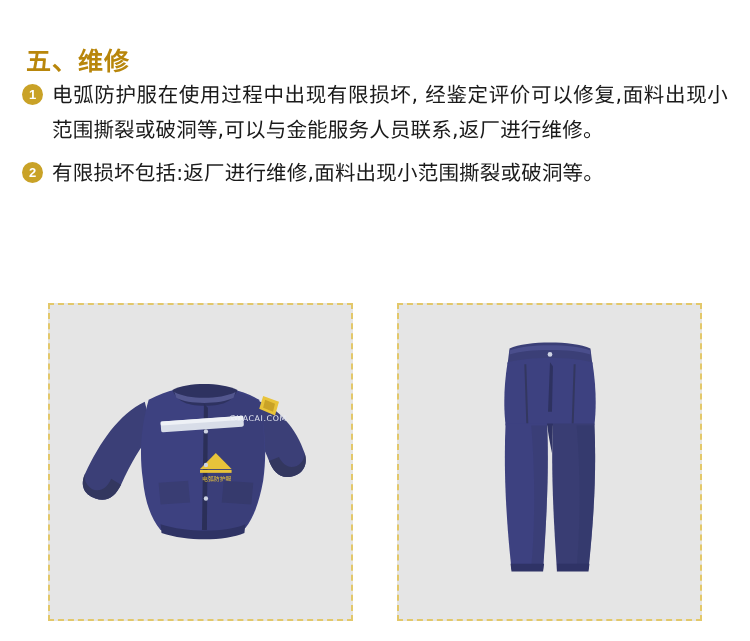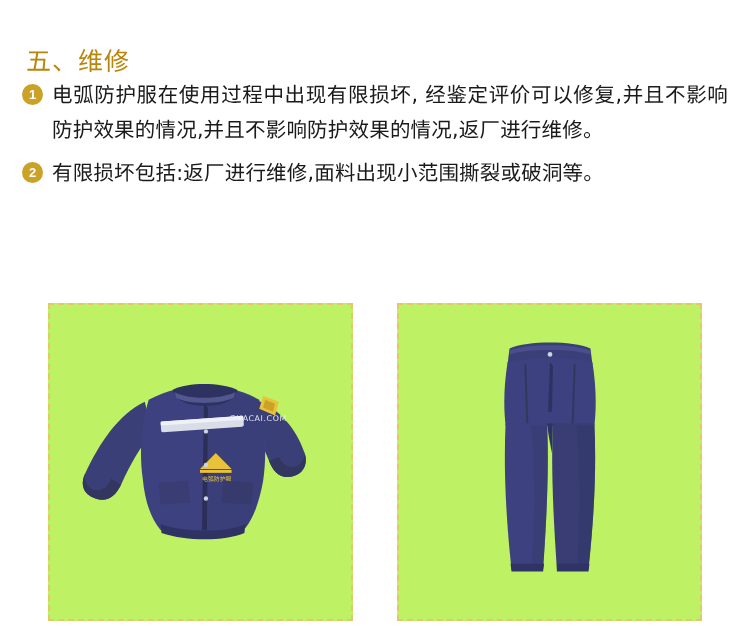--- a/index.html
+++ b/index.html
@@ -18,21 +18,21 @@
     position: relative;
     width: 750px;
     height: 641px;
     box-sizing: border-box;
   }
   .section-title {
     position: absolute;
     left: 26px;
     top: 24px;
     font-size: 25px;
-    font-weight: normal;
+    font-weight: bold;
     color: #b8860b;
     letter-spacing: 1px;
     white-space: nowrap;
   }
   .list {
     position: absolute;
     left: 22px;
     top: 78px;
     width: 706px;
   }
@@ -73,40 +73,40 @@
     width: 654px;
     display: flex;
     justify-content: space-between;
   }
   .figure-box {
     width: 305px;
     height: 318px;
     border: 2px dashed #e3c86a;
     box-sizing: border-box;
     position: relative;
-    background: #bef264;
+    background: #e5e5e5;
   }
   .figure-box svg {
     display: block;
     width: 100%;
     height: 100%;
   }
 </style>
 </head>
 <body>
 
 <div class="page">
 
   <h1 class="section-title">五、维修</h1>
 
   <div class="list">
 
     <div class="list-item">
       <span class="marker">1</span>
-      <span class="item-text">电弧防护服在使用过程中出现有限损坏, 经鉴定评价可以修复,并且不影响防护效果的情况,并且不影响防护效果的情况,返厂进行维修。</span>
+      <span class="item-text">电弧防护服在使用过程中出现有限损坏, 经鉴定评价可以修复,面料出现小范围撕裂或破洞等,可以与金能服务人员联系,返厂进行维修。</span>
     </div>
 
     <div class="list-item">
       <span class="marker">2</span>
       <span class="item-text">有限损坏包括:返厂进行维修,面料出现小范围撕裂或破洞等。</span>
     </div>
 
   </div>
 
   <div class="figures">

